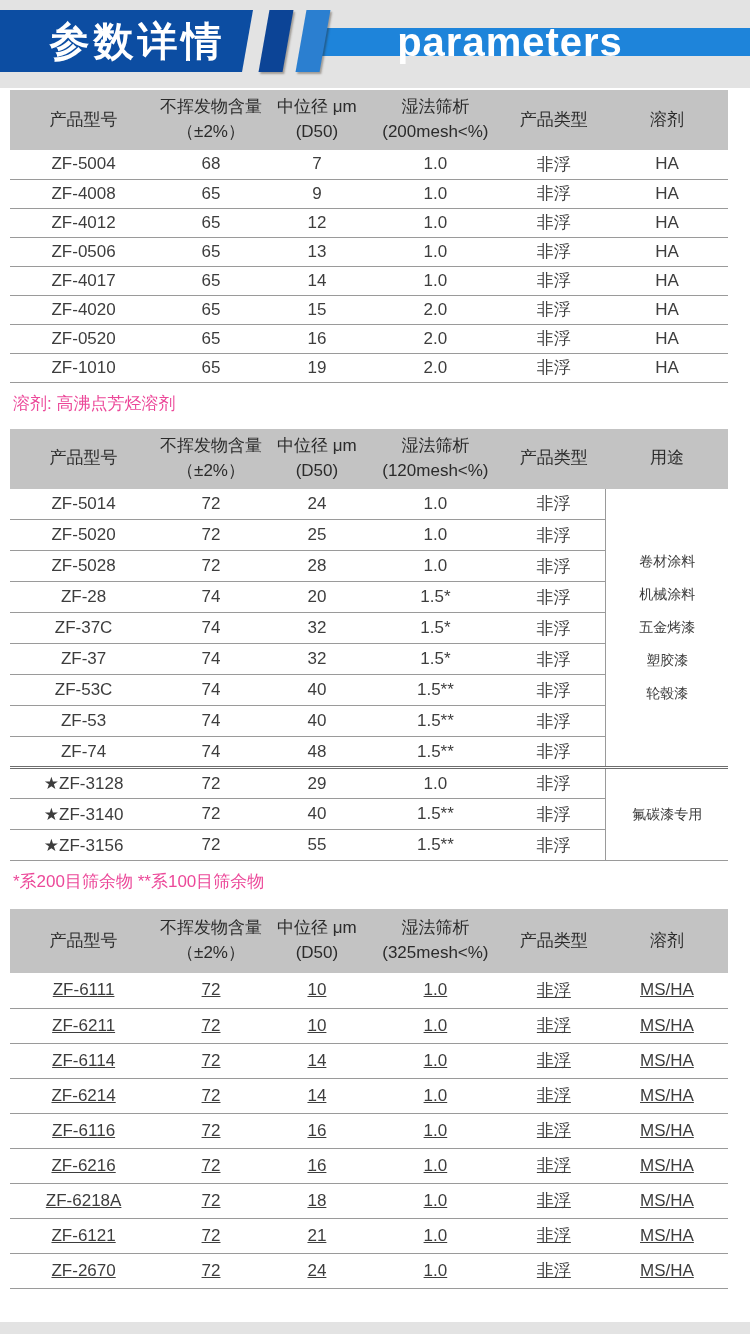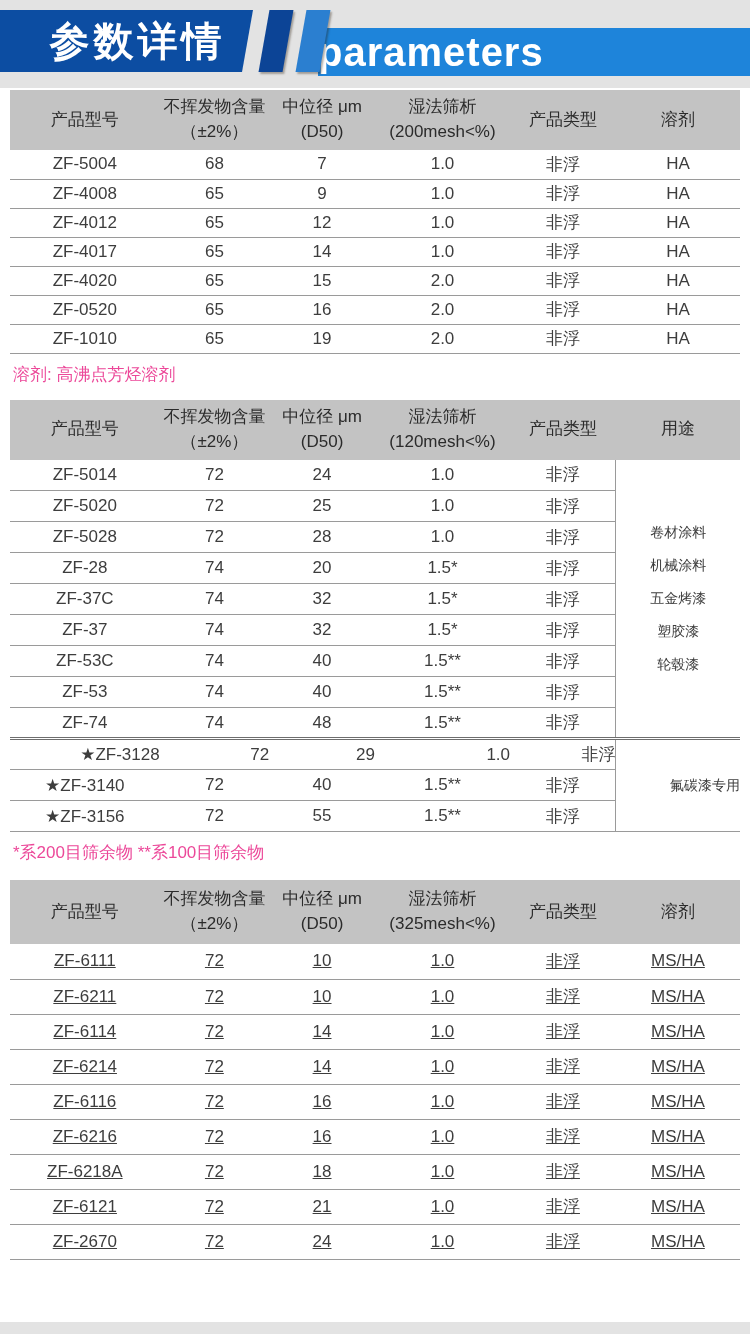--- a/index.html
+++ b/index.html
@@ -6,23 +6,23 @@
   html,body { width:750px; height:1334px; overflow:hidden; }
   body {
     background:#e3e3e3;
     font-family:"Liberation Sans","DejaVu Sans",sans-serif;
     position:relative;
   }
 
   
   .banner { position:relative; width:750px; height:88px; background:#e3e3e3; }
   .banner-bar {
-    position:absolute; left:318px; right:0; top:28px; height:48px;
+    position:absolute; left:318px; right:0; top:28px; height:28px;
     background:#1e84da; z-index:1;
-    display:flex; align-items:center; 
+    display:flex; align-items:center; justify-content:center;
     padding-right:48px;
   }
   .banner-bar span {
     color:#fff; font-weight:bold; font-size:40px; letter-spacing:1px;
   }
   .banner-box {
     position:absolute; left:0; top:10px; width:253px; height:62px;
     background:#0c4da2; z-index:2;
     clip-path:polygon(0 0,100% 0,calc(100% - 11px) 100%,0 100%);
     display:flex; align-items:center; justify-content:center;
@@ -36,39 +36,39 @@
     position:absolute; top:10px; width:24px; height:62px; z-index:3;
     transform:skewX(-10deg);
     box-shadow:2px 2px 2px rgba(40,25,10,.35);
   }
   .stripe.s1 { left:264px; background:#0c4496; }
   .stripe.s2 { left:301px; background:#2b7fd0; }
 
   
   .content {
     position:absolute; left:0; top:88px; width:750px; height:1234px;
-    background:#ffffff; padding:2px 10px 0 10px;
+    background:#ffffff; padding:2px 22px 0 10px;
   }
   .bottom-strip { position:absolute; left:0; bottom:0; width:750px; height:12px; background:#e3e3e3; }
 
   table.ptable { width:100%; border-collapse:collapse; table-layout:fixed; }
   .ptable th {
     background:#c3c3c3; font-weight:normal; font-size:17px; color:#2b2b2b;
     height:60px; text-align:center; line-height:1.45; vertical-align:middle;
   }
   .t3 th { height:64px; }
   .ptable td {
     text-align:center; font-size:17px; color:#3d3d3d;
     border-bottom:1px solid #9a9a9a; vertical-align:middle;
   }
   .t1 td { height:29px; }
   .t2 td { height:31px; }
   .t3 td { height:35px;text-decoration:underline; }
   .t2 td.usage { border-left:1px solid #9a9a9a; line-height:33px; font-size:14px; }
-  .t2 tr.group-start td { border-top:3px double #6e6e6e;text-align:right; }
+  .t2 tr.group-start td { border-top:3px double #6e6e6e; }
 
   .note { font-size:17px; color:#ec4899; margin:10px 0 0 3px; line-height:22px; }
   .gap-sm { height:14px; } .gap-md { height:16px; }
 </style>
 </head>
 <body>
 
 <div class="banner">
   <div class="banner-bar">
     <span>parameters</span>
@@ -119,20 +119,28 @@
         </tr>
         <tr>
           <td>ZF-4012</td>
           <td>65</td>
           <td>12</td>
           <td>1.0</td>
           <td>非浮</td>
           <td>HA</td>
         </tr>
         <tr>
+          <td>ZF-0506</td>
+          <td>65</td>
+          <td>13</td>
+          <td>1.0</td>
+          <td>非浮</td>
+          <td>HA</td>
+        </tr>
+        <tr>
           <td>ZF-4017</td>
           <td>65</td>
           <td>14</td>
           <td>1.0</td>
           <td>非浮</td>
           <td>HA</td>
         </tr>
         <tr>
           <td>ZF-4020</td>
           <td>65</td>

